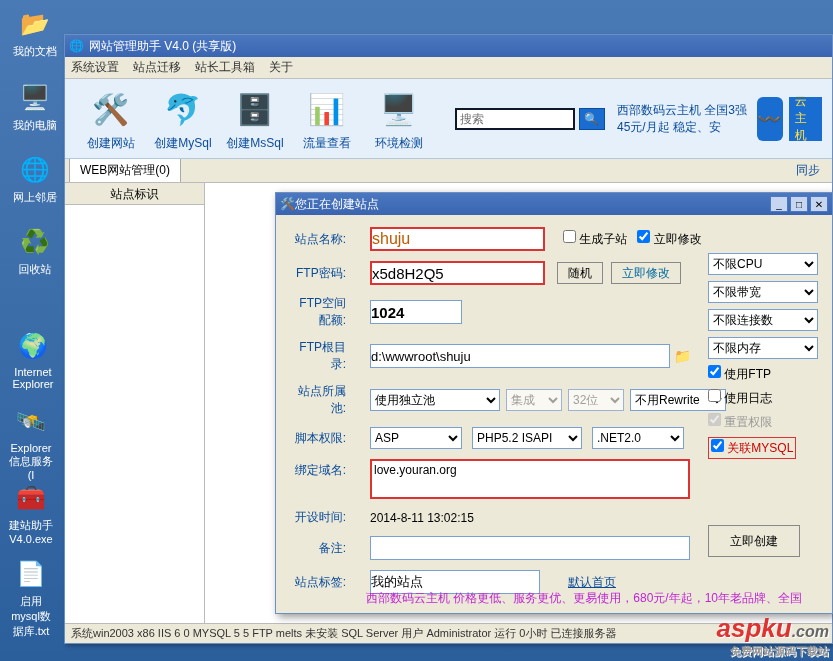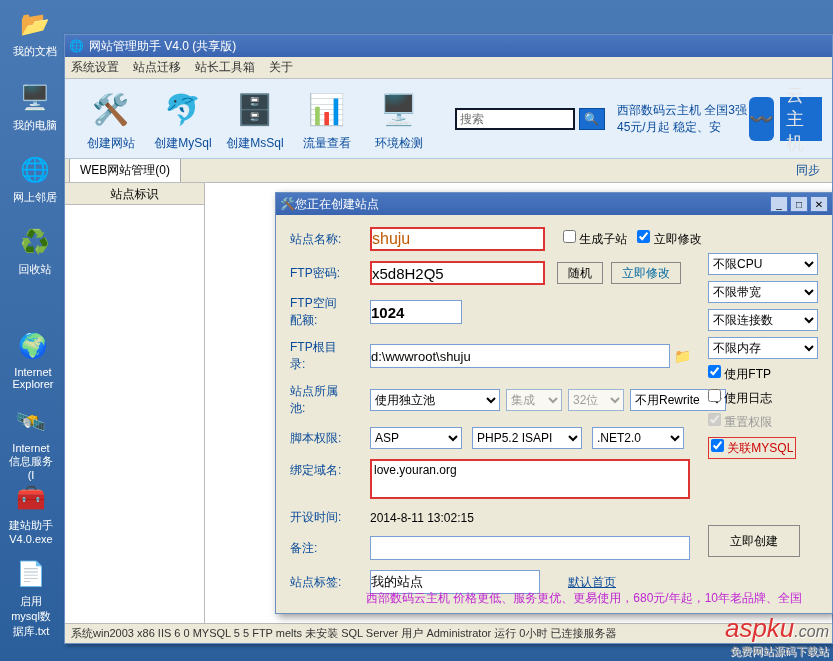--- a/index.html
+++ b/index.html
@@ -13,51 +13,51 @@
 .menubar { height: 22px; background: #ece9d8; border-bottom: 1px solid #c0c0c0; display: flex; align-items: center; padding: 0 6px; gap: 14px; color: #333; }
 .menubar span { cursor: default; }
 .toolbar { height: 80px; background: #e6f0fb; display: flex; align-items: center; padding: 4px 10px; border-bottom: 1px solid #b0c8e0; }
 .tool-btn { width: 72px; text-align: center; color: #0a4b9a; font-size: 12px; }
 .tool-btn .ti { width: 48px; height: 48px; margin: 0 auto 2px; display: flex; align-items: center; justify-content: center; font-size: 30px; }
 .search-box { margin-left: 20px; display: flex; align-items: center; gap: 4px; }
 .search-box input { width: 120px; height: 22px; border: 2px solid #0f172a; padding: 0 3px; font-size: 12px; }
 .search-btn { width: 26px; height: 22px; background: #1a6dd0; color: #fff; display: flex; align-items: center; justify-content: center; border: 1px solid #0b4d9a; }
 .promo { margin-left: 12px; font-size: 12px; color: #0a4b9a; }
 .logo-badge { margin-left:auto; width: 44px; height: 44px; background: #1a6dd0; border-radius: 6px; display:flex; align-items:center; justify-content:center; color:#fff; font-size:20px; }
-.cloud-btn { margin-left: 6px; height: 44px; background: #1a6dd0; color:#e5e5e5; padding: 4px 6px; display:flex; align-items:center; font-size:18px; }
+.cloud-btn { margin-left: 6px; height: 44px; background: #1a6dd0; color:#fde047; padding: 4px 6px; display:flex; align-items:center; font-size:12px; }
 .tabs-row { height: 24px; background: #ece9d8; display: flex; align-items: flex-end; padding: 0 4px; border-bottom: 1px solid #bbb; overflow:hidden; }
 .tab { border: 1px solid #aaa; border-bottom: none; padding: 3px 10px; background: #fff; font-size: 12px; margin-right: 2px; white-space:nowrap; }
 .sync { margin-left: auto; padding: 3px 8px; color:#0a4b9a; }
 .tab-body { position: absolute; left: 0; right: 0; top: 148px; bottom: 20px; background: #fff; overflow: hidden; }
 .side-col { position: absolute; left: 0; top: 0; bottom: 0; width: 140px; border-right: 1px solid #bbb; }
 .side-col .hdr { height: 22px; background: #ece9d8; border-bottom: 1px solid #bbb; text-align: center; line-height: 22px; }
 .statusbar { position:absolute; bottom:0; left:0; right:0; height:20px; background:#ece9d8; border-top:1px solid #bbb; padding:2px 6px; font-size:11px; color:#333; overflow:hidden; white-space:nowrap; }
 
 .dialog { position: absolute; left: 275px; top: 192px; width: 558px; height: 422px; background: #ece9d8; border: 1px solid #6b8fc1; box-shadow: 3px 3px 8px rgba(0,0,0,.4); }
 .dlg-title { height: 22px; background: linear-gradient(#4b78c1,#3a64b0); color: #fff; display: flex; align-items: center; padding: 0 4px; }
 .dlg-title .spacer { flex: 1; }
 .dlg-title .wbtn { width: 18px; height: 16px; background: #c6d6f0; color: #000; margin-left: 2px; display: flex; align-items: center; justify-content: center; font-size: 10px; border: 1px solid #4b78c1; }
 .dlg-body { padding: 12px 14px 8px; position: relative; height: calc(100% - 22px); }
 .form-row { display: flex; align-items: center; margin-bottom: 10px; }
-.form-row .lbl { width: 80px; text-align: left; color: #0a4b9a; padding-right: 24px; }
+.form-row .lbl { width: 80px; text-align: right; color: #0a4b9a; padding-right: 24px; }
 .form-row input[type=text] { height: 24px; border: 1px solid #7a9fd4; padding: 1px 0; font-size: 13px; font-family: inherit; }
 .red-box { border: 2px solid #d33 !important; }
 .btn { height: 22px; padding: 0 10px; background: #ece9d8; border: 1px solid #888; font-size: 12px; cursor: default; display:inline-flex; align-items:center; }
 .btn.disabled { color: #0369a1; }
 select { height: 22px; border: 1px solid #7a9fd4; font-size: 12px; background:#fff; }
 .hint { color: #333; margin-left: 6px; font-size: 12px; }
 .right-panel { position: absolute; right: 14px; top: 38px; width: 110px; }
 .right-panel select { width: 100%; margin-bottom: 6px; }
 .right-panel label { display: block; margin-bottom: 6px; }
 .right-panel label.red { color: #c00; border:1px solid #d33; padding:1px 2px; display:inline-block; }
 .big-btn { width: 92px; height: 32px; background: #ece9d8; border: 1px solid #888; display:flex; align-items:center; justify-content:center; margin-top:60px; }
 .domain-box { width: 320px; height: 40px; border: 2px solid #d33; resize: none; font-size: 12px; padding: 2px; font-family: inherit; }
 .bottom-promo { position: absolute; bottom: 6px; left: 90px; color: #c026d3; font-size: 12px; }
 .default-link { color: #0a4b9a; text-decoration: underline; margin-left: 28px; }
-.watermark { position: absolute; right: 4px; bottom: 2px; color: #d33; font-size: 26px; font-weight: normal; font-style: italic; text-shadow: 1px 1px #fff; }
+.watermark { position: absolute; right: 4px; bottom: 2px; color: #d33; font-size: 26px; font-weight: bold; font-style: italic; text-shadow: 1px 1px #fff; }
 .watermark small { font-size: 11px; font-style: normal; display:block; text-align:right; color:#999; }
 .folder-icon { color:#7a9fd4; font-size:14px; margin-left:4px; }
 </style>
 </head>
 <body>
 
 <div class="desktop">
 
 <div class="desktop-icon" style="top: 6px; left: 10px;">
       <div class="ico">📂</div>
@@ -74,21 +74,21 @@
     <div class="desktop-icon" style="top: 224px; left: 10px;">
       <div class="ico">♻️</div>
       <div>回收站</div>
     </div>
     <div class="desktop-icon" style="top: 328px; left: 8px;">
       <div class="ico">🌍</div>
       <div>Internet Explorer</div>
     </div>
     <div class="desktop-icon" style="top: 404px; left: 6px;">
       <div class="ico">🛰️</div>
-      <div>Internet 信息服务(I</div>
+      <div>Explorer 信息服务(I</div>
     </div>
     <div class="desktop-icon" style="top: 480px; left: 6px;">
       <div class="ico">🧰</div>
       <div>建站助手V4.0.exe</div>
     </div>
     <div class="desktop-icon" style="top: 556px; left: 6px;">
       <div class="ico">📄</div>
       <div>启用mysql数据库.txt</div>
     </div>
   </div>

